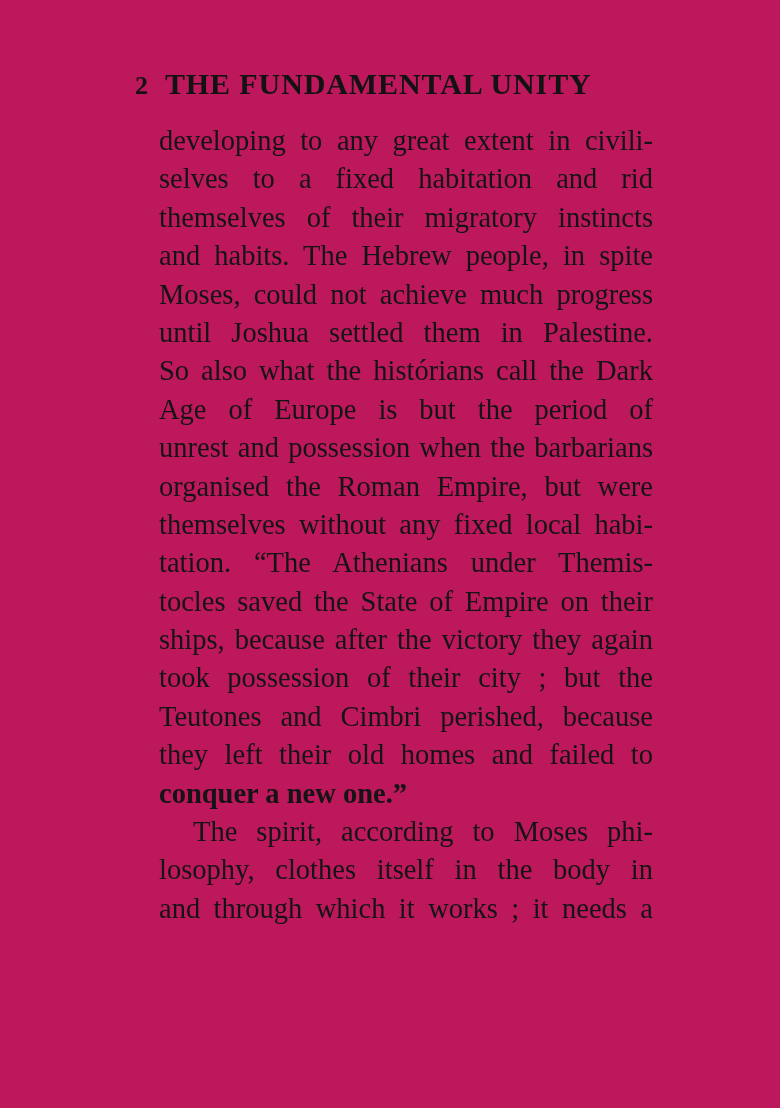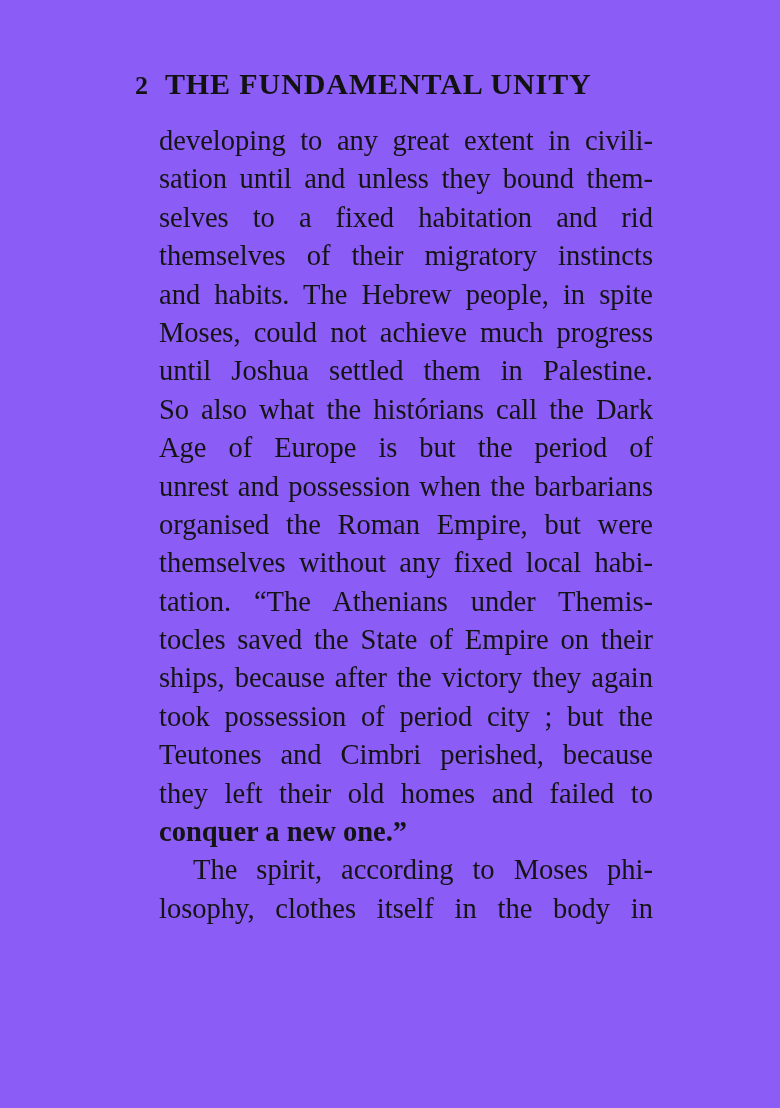--- a/index.html
+++ b/index.html
@@ -12,21 +12,21 @@
       height: 1108px;
       position: relative;
       overflow: hidden;
       font-family: "DejaVu Serif", "Liberation Serif", serif;
       color: #141414;
     }
     .page {
       position: absolute;
       left: 0; top: 0;
       width: 780px; height: 1108px;
-      background: #8b5cf6;
+      background: #be185d;
     }
     .running-head {
       position: absolute;
       left: 135px;
       top: 66px;
       width: 520px;
       height: 36px;
       font-family: "Liberation Serif", "DejaVu Serif", serif;
       font-weight: bold;
       font-size: 30px;
@@ -72,38 +72,38 @@
 
 <div class="page">
 
   <div class="running-head">
     <span class="page-number">2</span><span class="running-title">THE FUNDAMENTAL UNITY</span>
   </div>
 
   <div class="body-text">
     <div class="paragraph">
       <span class="line">developing to any great extent in civili-</span>
-      <span class="line">sation until and unless they bound them-</span>
       <span class="line">selves to a fixed habitation and rid</span>
       <span class="line">themselves of their migratory instincts</span>
       <span class="line">and habits.  The Hebrew people, in spite</span>
       <span class="line">Moses, could not achieve much progress</span>
       <span class="line">until Joshua settled them in Palestine.</span>
       <span class="line">So also what the histórians call the Dark</span>
       <span class="line">Age of Europe is but the period of</span>
       <span class="line">unrest and possession when the barbarians</span>
       <span class="line">organised the Roman Empire, but were</span>
       <span class="line">themselves without any fixed local habi-</span>
       <span class="line">tation.  “The Athenians under Themis-</span>
       <span class="line">tocles saved the State of Empire on their</span>
       <span class="line">ships, because after the victory they again</span>
-      <span class="line">took possession of period city ; but the</span>
+      <span class="line">took possession of their city ; but the</span>
       <span class="line">Teutones and Cimbri perished, because</span>
       <span class="line">they left their old homes and failed to</span>
       <span class="line last">conquer a new one.”</span>
     </div>
     <div class="paragraph">
       <span class="line indent">The spirit, according to Moses phi-</span>
       <span class="line">losophy, clothes itself in the body in</span>
+      <span class="line">and through which it works ; it needs a</span>
     </div>
   </div>
 
 </div>
 
 </body></html>

